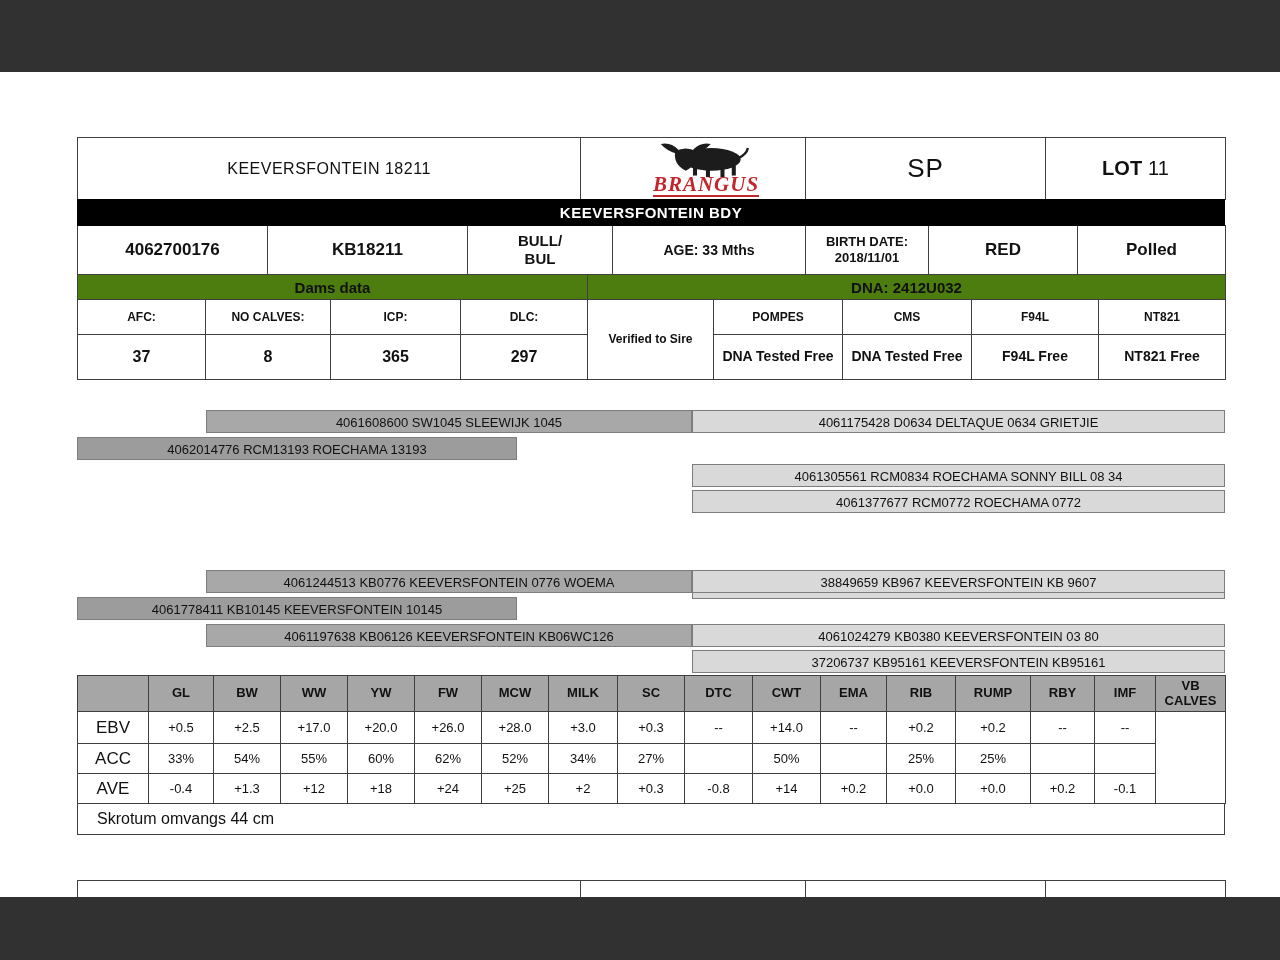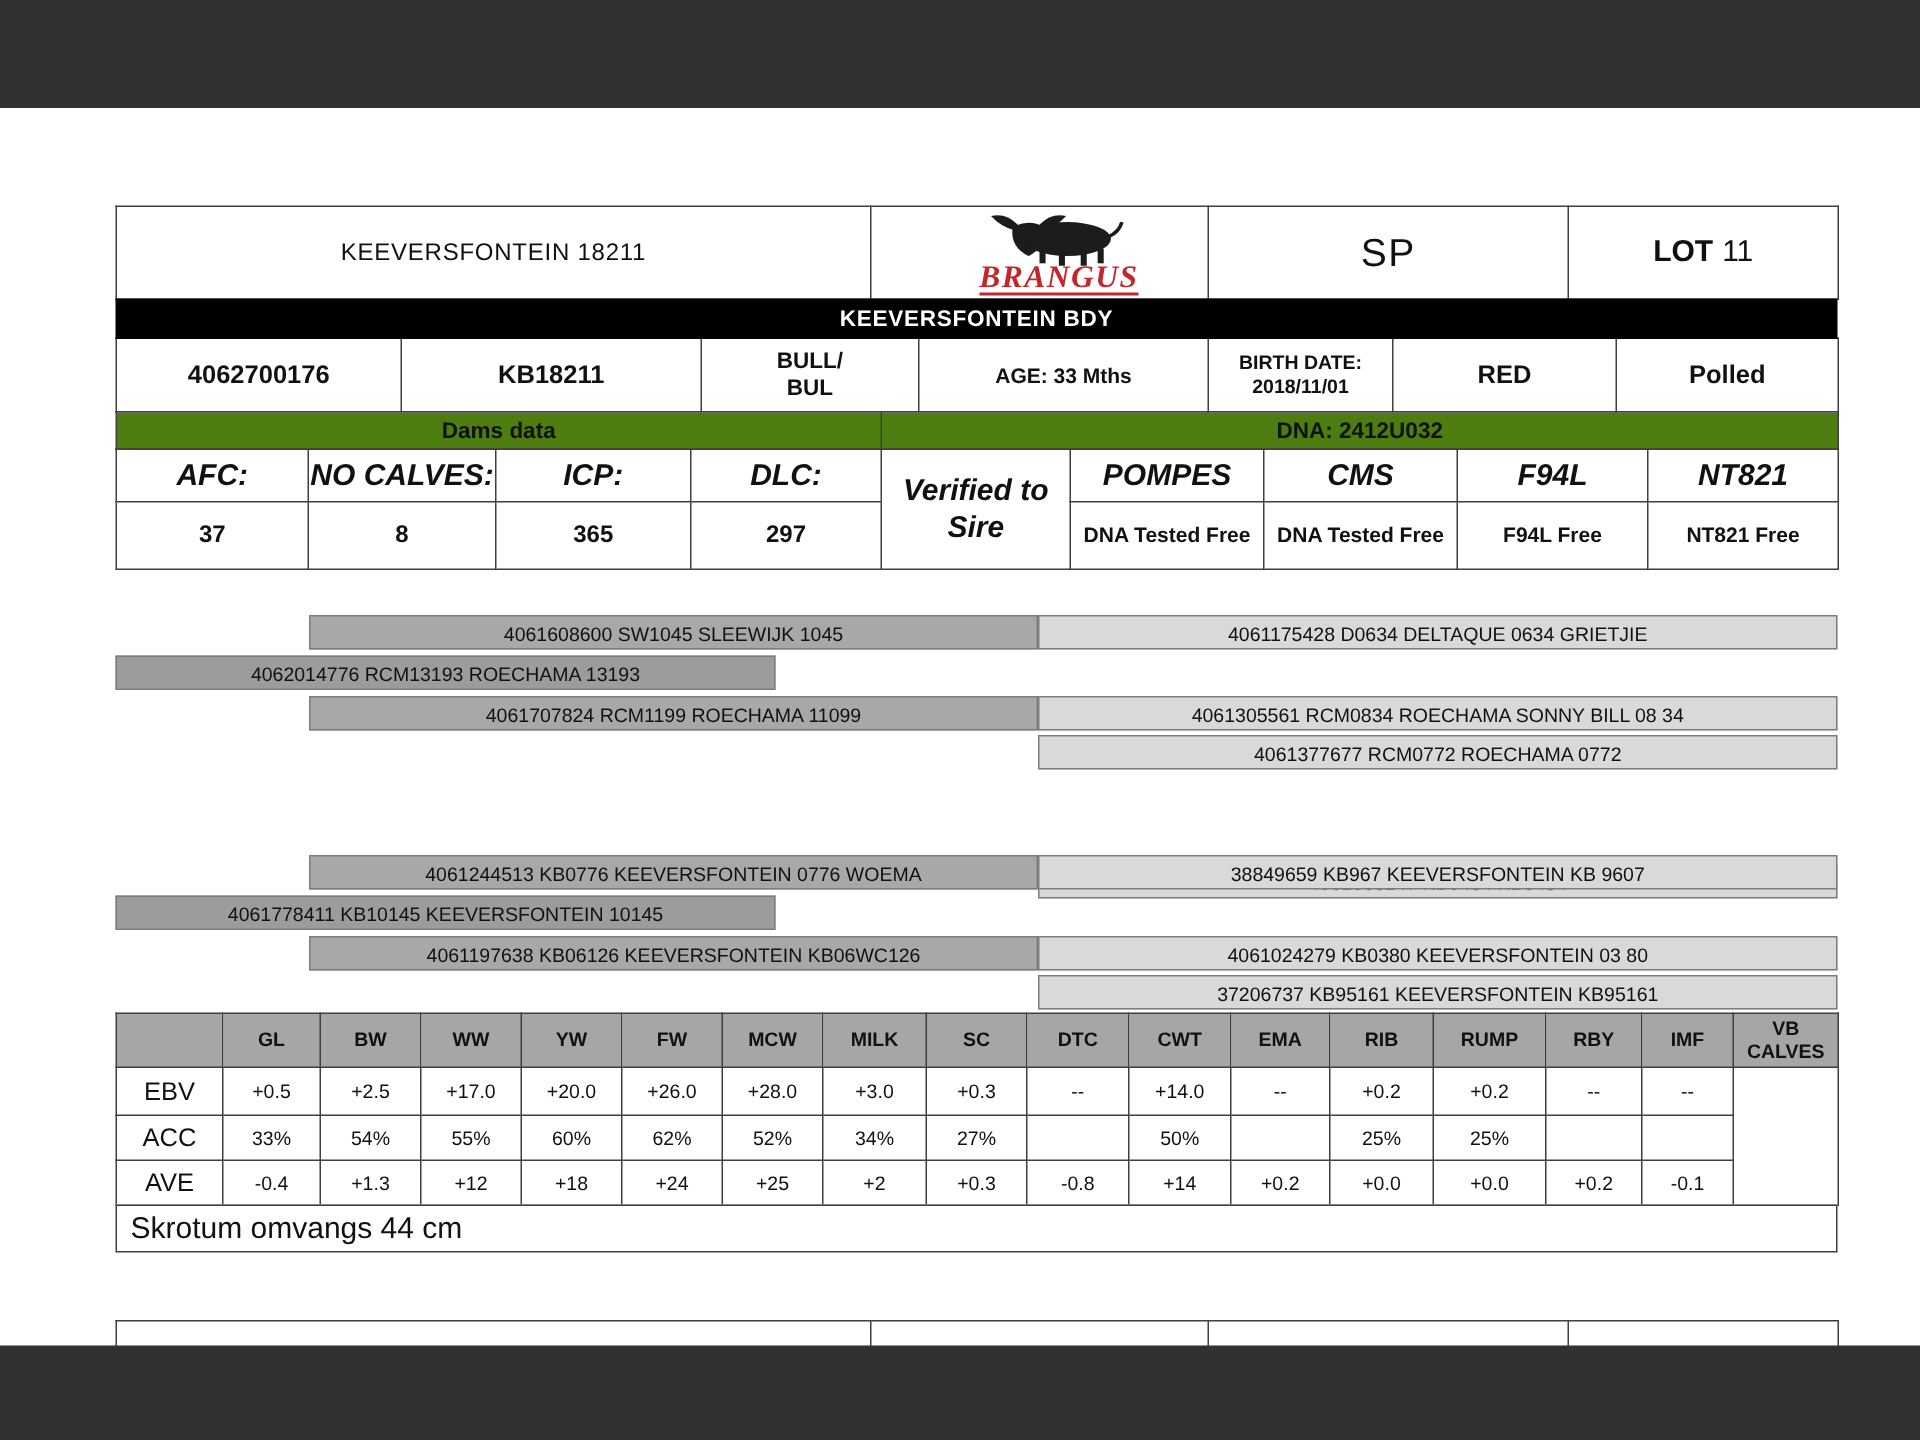--- a/index.html
+++ b/index.html
@@ -47,21 +47,21 @@
   .big { font-size: 17px; }
   .mid { font-size: 14px; }
   .twoline { font-size: 15px; line-height: 1.2; }
   .birth { font-size: 13px; line-height: 1.25; }
 
   
   #t-section td { height: 25px; background: #4d7c0f; font-weight: bold; font-size: 15px; }
 
   
   #t-damstats td { font-weight: bold; }
-  #t-damstats tr.r1 td { height: 35px; font-size: 20px; font-style: italic; }
+  #t-damstats tr.r1 td { height: 35px; font-size: 12px; }
   #t-damstats tr.r2 td { height: 45px; font-size: 16px; }
   #t-damstats td.verified { font-size: 14px; line-height: 1.25; background: #fff; }
   #t-damstats tr.r2 td.result { font-size: 14px; line-height: 1.25; }
 
   
   #pedigree { position: relative; width: 1148px; height: 296px; }
   .ped {
     position: absolute; height: 23px; line-height: 23px;
     font-size: 13px; text-align: center; white-space: nowrap; overflow: hidden;
     border: 1px solid #7d7d7d;
@@ -74,21 +74,21 @@
   #t-ebv th { background: #a6a6a6; font-size: 13px; font-weight: bold; line-height: 1.15; }
   #t-ebv thead th { height: 36px; }
   #t-ebv td { font-size: 13px; height: 30px; background: #fff; }
   #t-ebv tr.first td { height: 32px; }
   #t-ebv td.rowlabel { font-size: 17px; font-weight: normal; }
   #t-ebv td.vbcell { background: #fff; }
 
   
   #footnote-row {
     border: 1px solid #3f3f3f; margin-top: -1px; height: 32px;
-    line-height: 30px; font-size: 20px; text-align: left; padding-left: 9px;
+    line-height: 30px; font-size: 16px; text-align: left; padding-left: 19px;
     background: #fff;
   }
 
   
   #t-next { position: absolute; left: 77px; top: 881px; z-index: 1; }
   #t-next td { height: 22px; background: #fff; }
 </style>
 </head>
 <body>
 
@@ -208,21 +208,20 @@
       <td class="result">F94L Free</td>
       <td class="result">NT821 Free</td>
     </tr>
   </tbody>
     </table>
 
   <div id="pedigree">
       <div class="ped gen2" style="top: 30px;">4061608600 SW1045 SLEEWIJK 1045</div>
       <div class="ped gen3" style="top: 30px;">4061175428 D0634 DELTAQUE 0634 GRIETJIE</div>
       <div class="ped gen1" style="top: 57px;">4062014776 RCM13193 ROECHAMA 13193</div>
-      <div class="ped gen2" style="top: 84px;">4061707824 RCM1199 ROECHAMA 11099</div>
       <div class="ped gen3" style="top: 84px;">4061305561 RCM0834 ROECHAMA SONNY BILL 08 34</div>
       <div class="ped gen3" style="top: 110px;">4061377677 RCM0772 ROECHAMA 0772</div>
       <div class="ped gen3" style="top: 164px; margin-top: 32px;">4061066147 KB0434 KB0434</div>
       <div class="ped gen2" style="top: 190px;">4061244513 KB0776 KEEVERSFONTEIN 0776 WOEMA</div>
       <div class="ped gen3" style="top: 190px;">38849659 KB967 KEEVERSFONTEIN KB 9607</div>
       <div class="ped gen1" style="top: 217px;">4061778411 KB10145 KEEVERSFONTEIN 10145</div>
       <div class="ped gen2" style="top: 244px;">4061197638 KB06126 KEEVERSFONTEIN KB06WC126</div>
       <div class="ped gen3" style="top: 244px;">4061024279 KB0380 KEEVERSFONTEIN 03 80</div>
       <div class="ped gen3" style="top: 270px;">37206737 KB95161 KEEVERSFONTEIN KB95161</div>
     </div>

